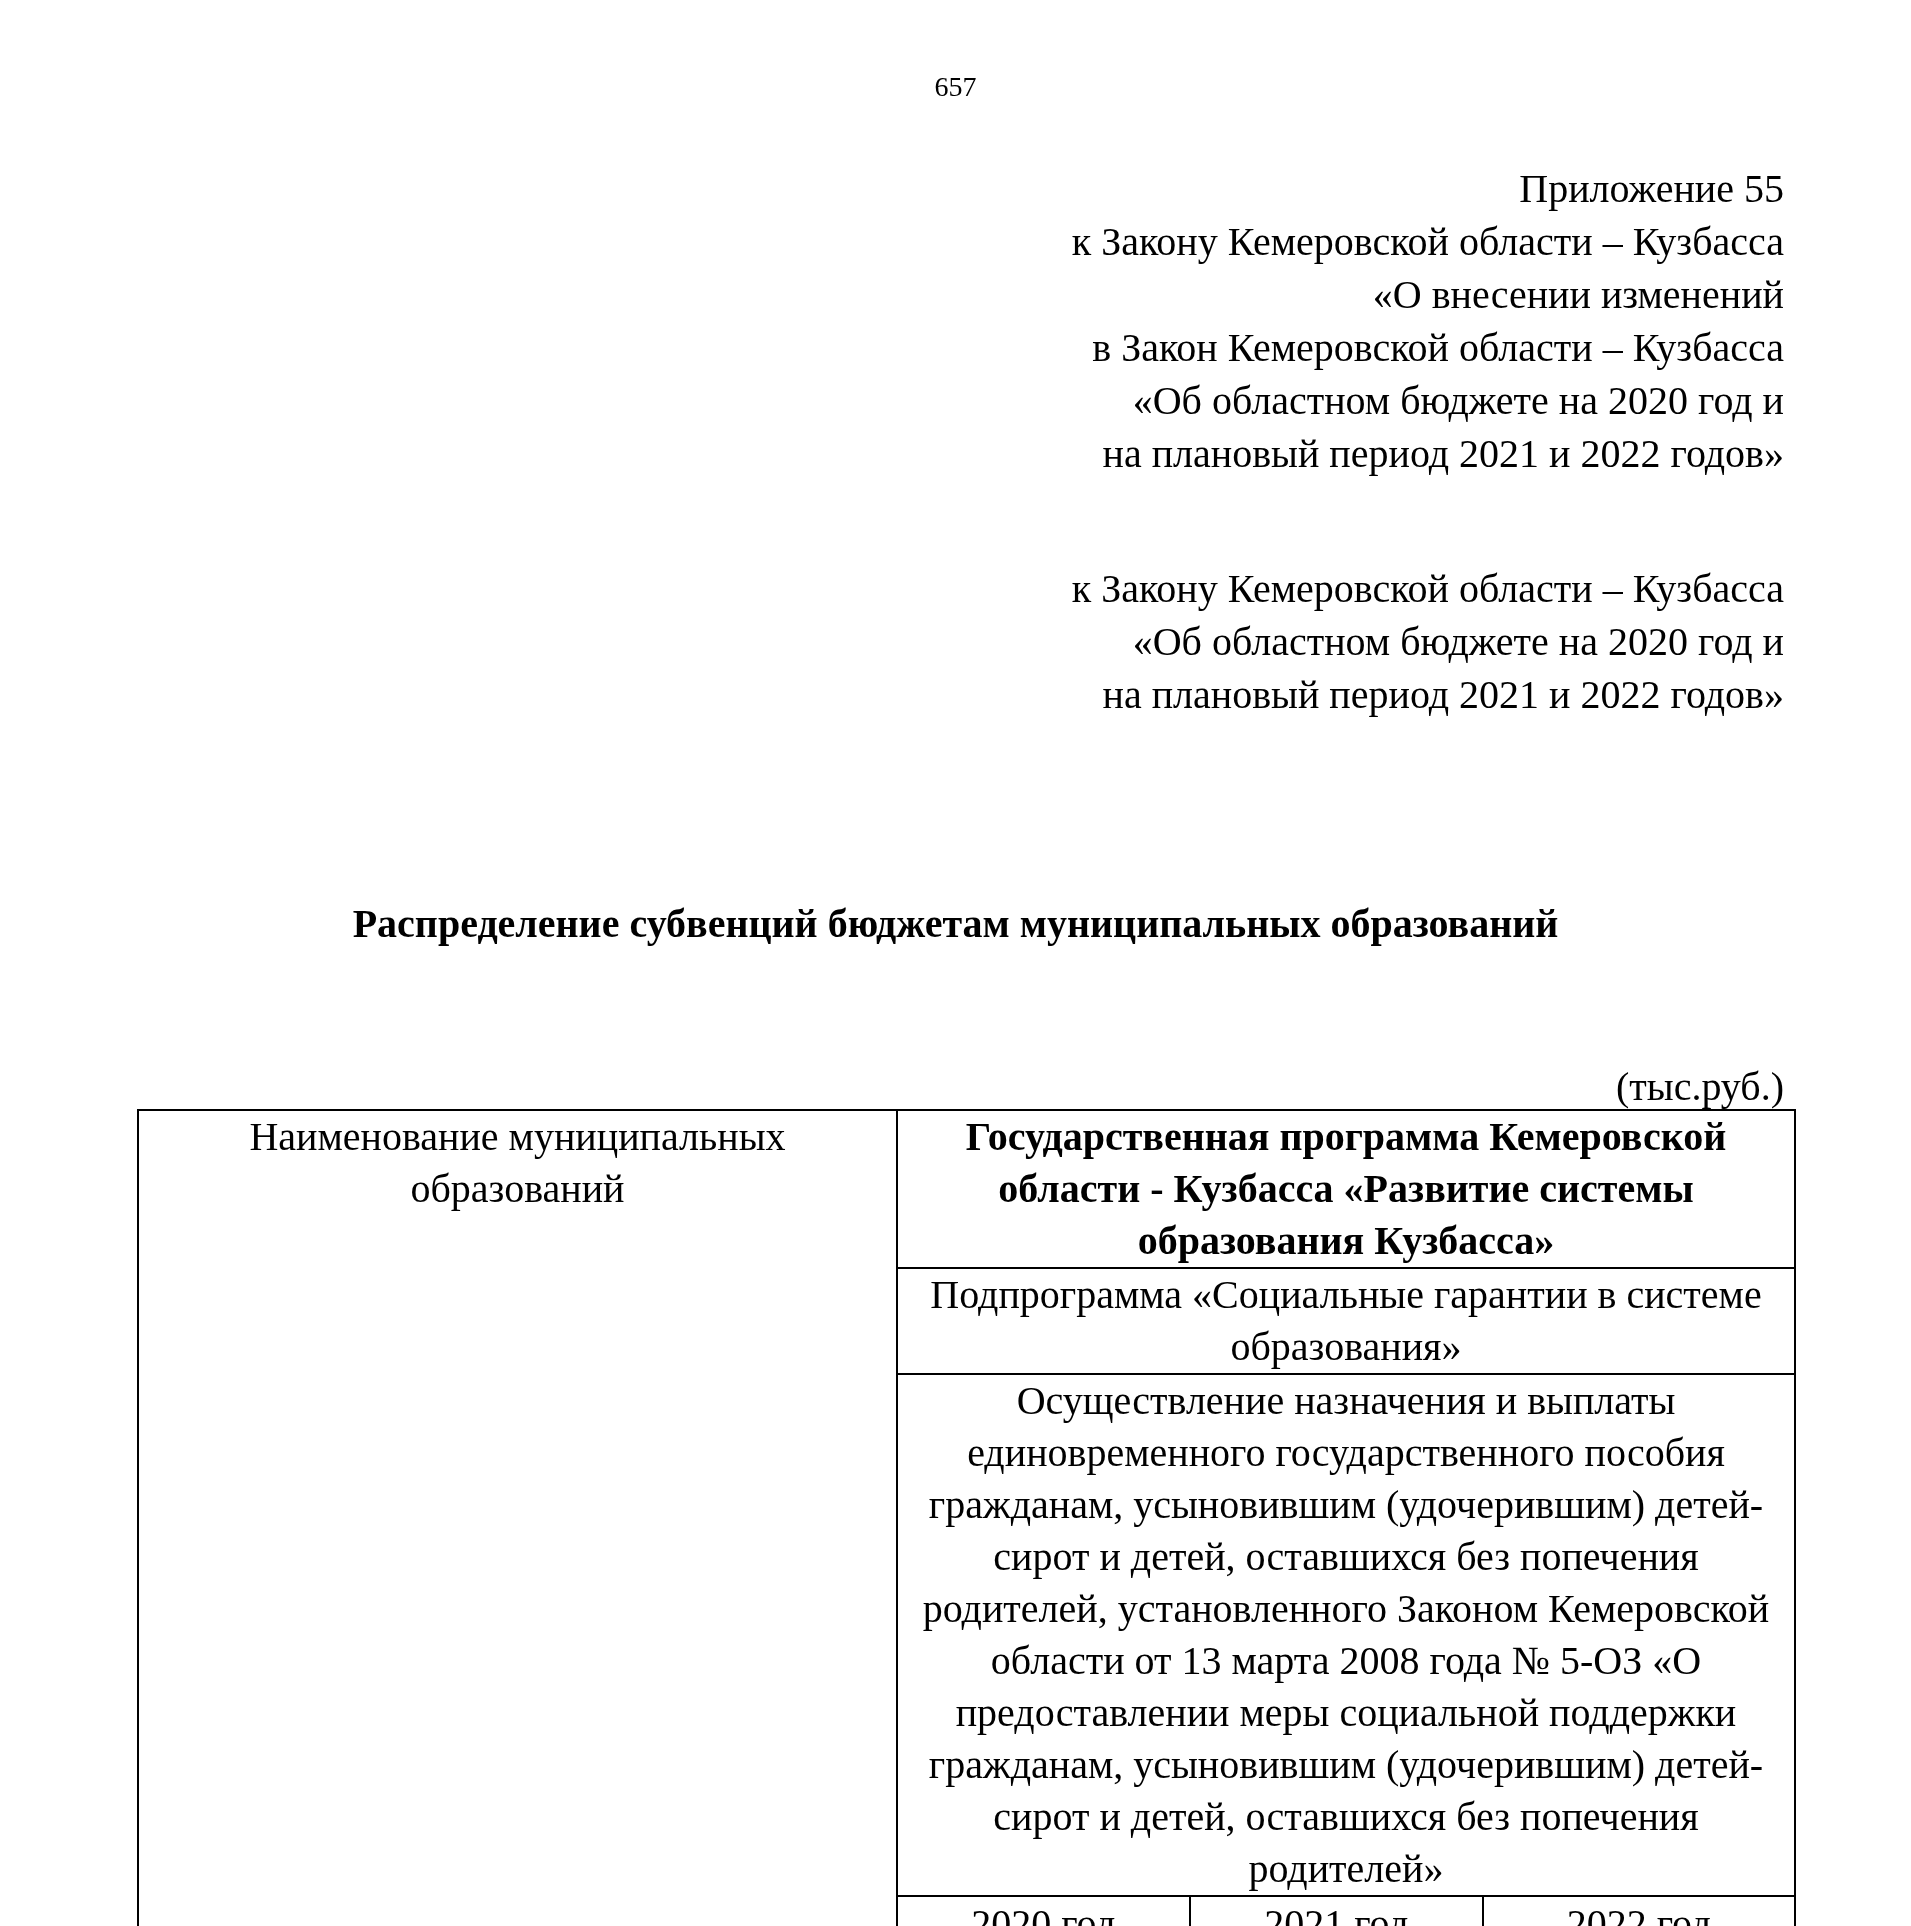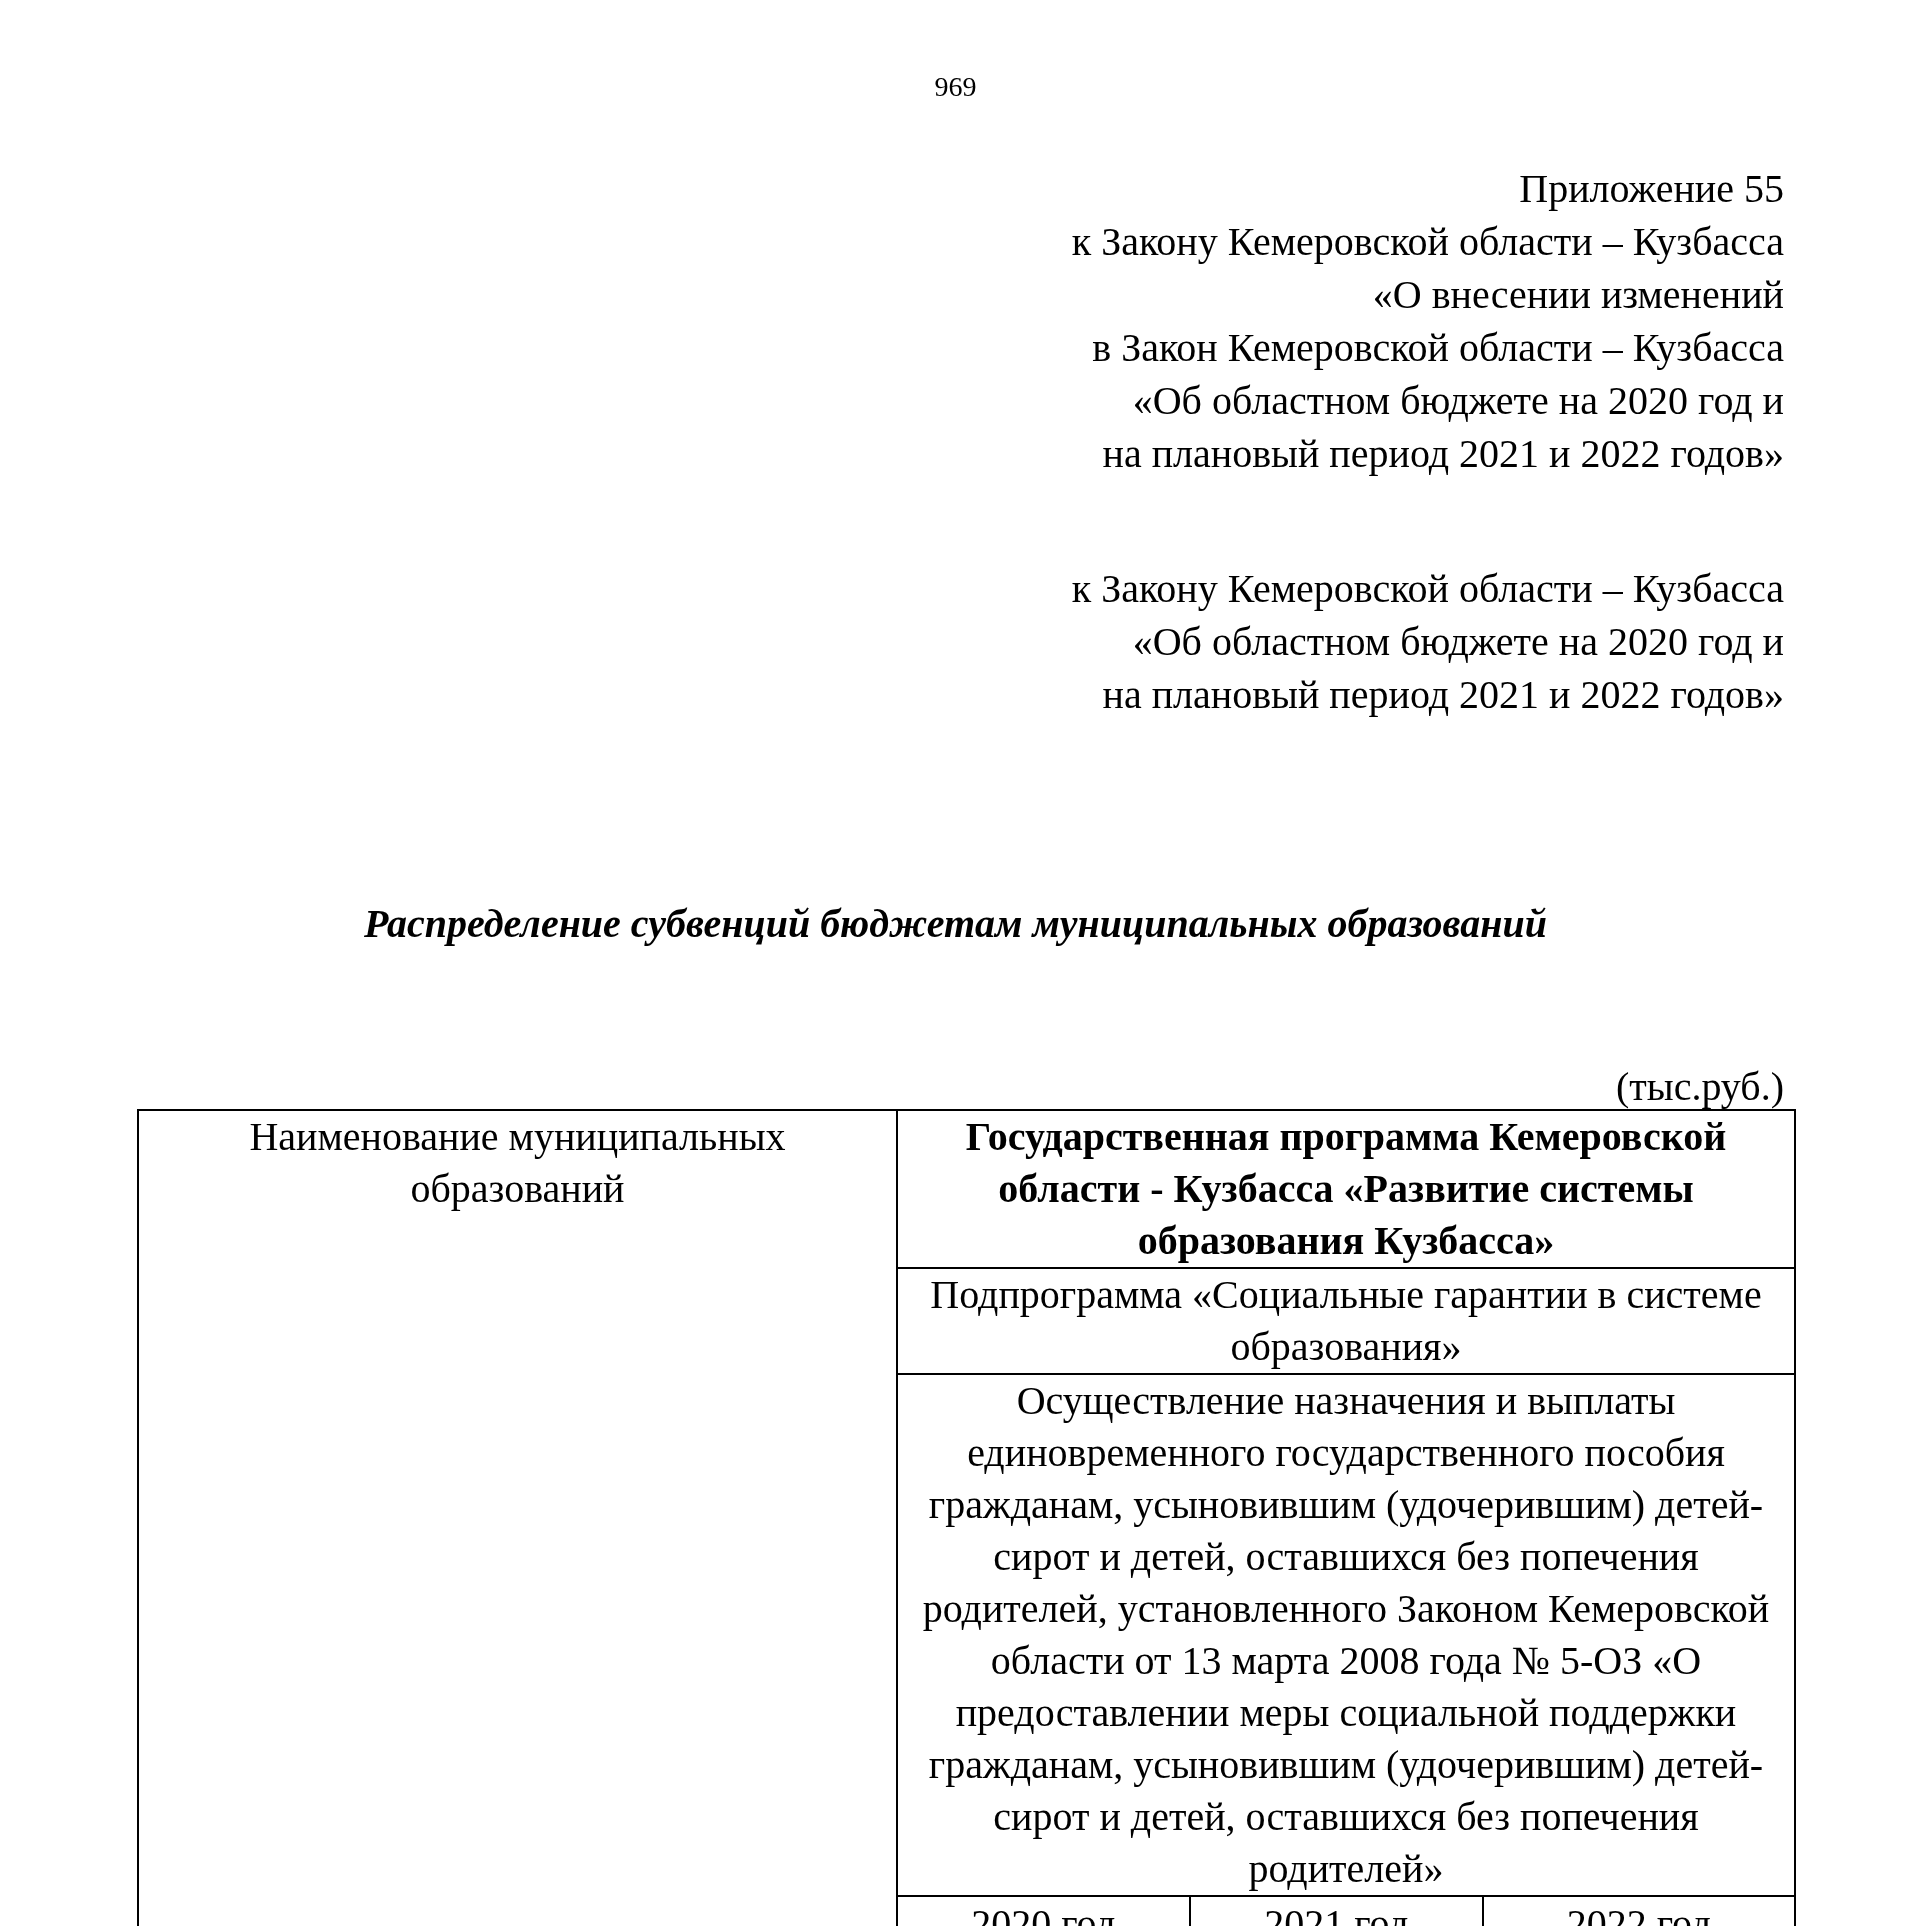--- a/index.html
+++ b/index.html
@@ -41,21 +41,21 @@
     .doc-title {
       position: absolute;
       top: 898px;
       left: 0;
       width: 1911px;
       text-align: center;
       font-size: 40px;
       font-weight: bold;
       line-height: 52px;
     }
-    .doc-title .line { display: block; font-style: italic; }
+    .doc-title .line { display: block; }
 
     .units {
       position: absolute;
       top: 1063px;
       right: 127px;
       font-size: 40px;
       line-height: 1.2;
       margin-left: 25px;
     }
 
@@ -81,21 +81,21 @@
 
     .hdr-center { text-align: center; }
     .hdr-prog { height: 155px; font-weight: bold; }
     .hdr-sub { height: 103px; }
     .hdr-act { height: 516px; }
     .hdr-year { height: 54px; text-align: center; vertical-align: middle !important; }
   </style>
 </head>
 <body>
 
-<div class="page-number">969</div>
+<div class="page-number">657</div>
 
 <div class="approval-block approval-1">
   <span class="line">Приложение 55</span>
   <span class="line">к Закону Кемеровской области – Кузбасса</span>
   <span class="line">«О внесении изменений</span>
   <span class="line">в Закон Кемеровской области – Кузбасса</span>
   <span class="line">«Об областном бюджете на 2020 год и</span>
   <span class="line">на плановый период 2021 и 2022 годов»</span>
 </div>
 

